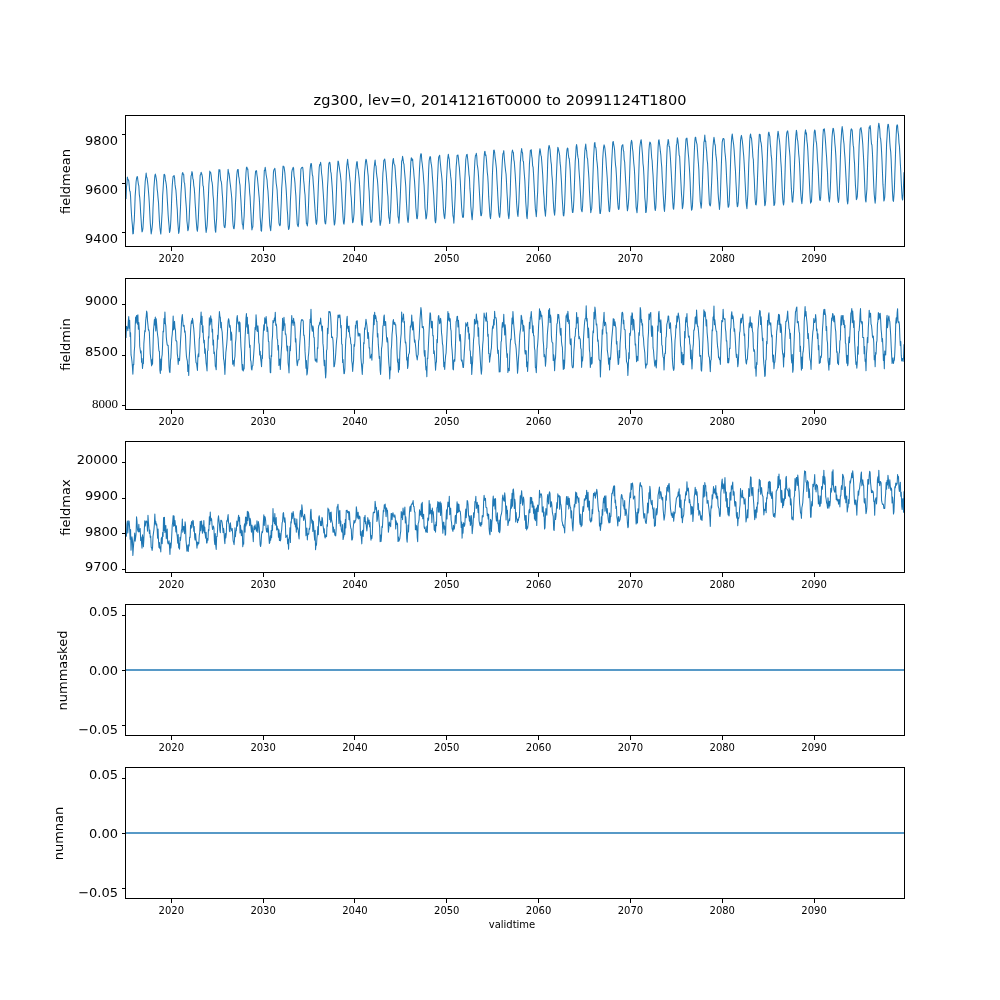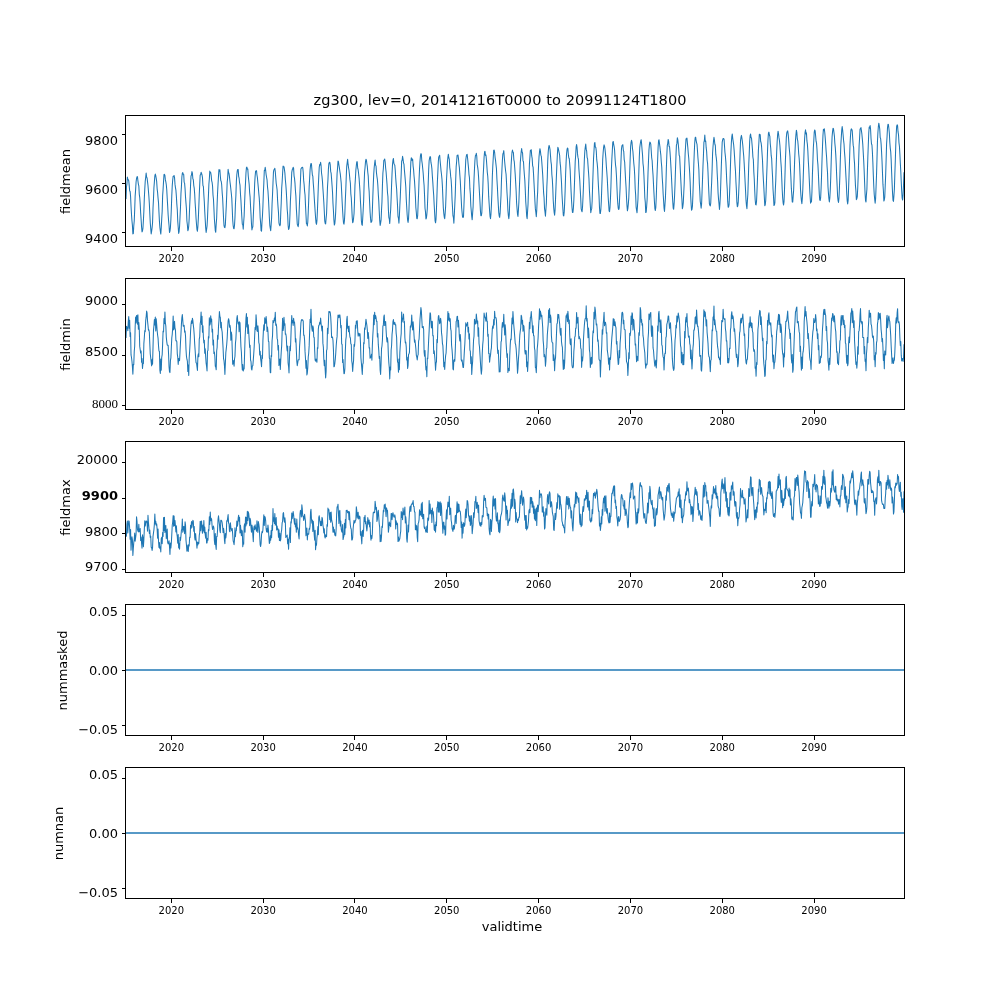--- a/index.html
+++ b/index.html
@@ -60,21 +60,21 @@
   }
   .xtick {
     position: absolute;
     font-size: 10px;
     color: #000000;
     text-align: center;
     white-space: nowrap;
   }
   .xlabel {
     position: absolute;
-    font-size: 13px;
+    font-size: 10px;
     color: #000000;
     text-align: center;
     width: 200px;
     white-space: nowrap;
   }
   .tickmark {
     position: absolute;
     background: #000000;
   }
 </style>
@@ -106,21 +106,21 @@
   <div class="ytick" style="left:76px; top:293px; width:42px;">9000</div>
 
   <div class="panel" id="p2" style="left:125px; top:441px; width:780px; height:132px;">
     <svg id="svg2" viewBox="0 0 780 132" preserveAspectRatio="none">
         <polyline points="0.00,96.29 0.46,94.91 0.92,83.62 1.38,80.13 1.84,92.42 2.30,84.75 2.75,80.02 3.21,80.81 3.67,87.90 4.13,98.83 4.59,88.94 5.05,109.90 5.51,100.61 5.97,96.29 6.43,99.26 6.89,115.19 7.35,107.89 7.80,102.02 8.26,98.84 8.72,92.40 9.18,100.76 9.64,97.06 10.10,93.23 10.56,76.01 11.02,80.25 11.48,88.53 11.94,90.38 12.40,91.25 12.85,83.44 13.31,91.09 13.77,90.33 14.23,87.96 14.69,100.01 15.15,96.42 15.61,102.74 16.07,107.79 16.53,94.16 16.99,97.40 17.45,106.38 17.90,99.30 18.36,88.77 18.82,80.03 19.28,85.35 19.74,82.28 20.20,80.16 20.66,80.37 21.12,82.14 21.58,90.59 22.04,74.36 22.50,81.74 22.95,86.26 23.41,92.87 23.87,89.43 24.33,96.88 24.79,95.59 25.25,106.93 25.71,107.18 26.17,110.15 26.63,107.24 27.09,95.86 27.55,92.27 28.00,89.06 28.46,83.23 28.92,73.04 29.38,83.34 29.84,80.57 30.30,84.60 30.76,83.18 31.22,88.58 31.68,97.64 32.14,88.39 32.60,100.46 33.05,107.11 33.51,102.17 33.97,108.32 34.43,106.66 34.89,111.77 35.35,98.07 35.81,96.79 36.27,103.27 36.73,91.94 37.19,95.83 37.65,76.64 38.10,89.92 38.56,76.48 39.02,91.90 39.48,85.94 39.94,84.78 40.40,98.14 40.86,94.27 41.32,88.32 41.78,101.94 42.24,103.50 42.70,102.03 43.15,100.32 43.61,106.43 44.07,114.32 44.53,102.63 44.99,107.73 45.45,102.61 45.91,94.02 46.37,84.56 46.83,81.20 47.29,74.60 47.75,85.46 48.20,75.28 48.66,85.08 49.12,79.77 49.58,85.39 50.04,91.25 50.50,85.10 50.96,92.74 51.42,96.17 51.88,102.68 52.34,94.04 52.80,107.48 53.25,103.34 53.71,108.78 54.17,96.77 54.63,100.02 55.09,95.38 55.55,89.79 56.01,88.28 56.47,78.16 56.93,91.54 57.39,89.39 57.85,85.70 58.30,86.31 58.76,93.10 59.22,81.00 59.68,84.39 60.14,99.62 60.60,104.51 61.06,110.94 61.52,109.04 61.98,104.58 62.44,111.15 62.90,104.17 63.35,105.49 63.81,96.58 64.27,96.91 64.73,84.53 65.19,87.87 65.65,80.77 66.11,86.66 66.57,82.37 67.03,79.44 67.49,80.41 67.95,90.56 68.40,85.86 68.86,96.79 69.32,99.60 69.78,92.86 70.24,98.80 70.70,102.22 71.16,107.94 71.62,101.54 72.08,104.49 72.54,101.97 73.00,102.99 73.45,94.86 73.91,91.85 74.37,80.49 74.83,90.04 75.29,80.96 75.75,80.19 76.21,88.93 76.67,92.72 77.13,84.18 77.59,90.23 78.05,79.77 78.51,92.16 78.96,86.26 79.42,94.02 79.88,97.68 80.34,91.57 80.80,102.63 81.26,102.61 81.72,97.66 82.18,99.85 82.64,88.88 83.10,90.07 83.56,76.01 84.01,83.69 84.47,71.22 84.93,79.96 85.39,77.56 85.85,78.37 86.31,85.15 86.77,88.90 87.23,86.87 87.69,85.32 88.15,87.38 88.61,100.13 89.06,104.02 89.52,92.81 89.98,105.12 90.44,109.16 90.90,95.73 91.36,95.92 91.82,89.00 92.28,78.51 92.74,74.89 93.20,79.42 93.66,83.34 94.11,89.71 94.57,92.04 95.03,79.47 95.49,79.54 95.95,80.10 96.41,82.16 96.87,86.05 97.33,92.18 97.79,87.52 98.25,90.94 98.71,99.86 99.16,103.18 99.62,92.82 100.08,97.47 100.54,93.29 101.00,80.04 101.46,80.54 101.92,77.12 102.38,73.57 102.84,82.25 103.30,83.24 103.76,90.51 104.21,91.18 104.67,82.13 105.13,86.85 105.59,88.57 106.05,90.14 106.51,87.94 106.97,93.71 107.43,100.35 107.89,101.78 108.35,104.35 108.81,98.41 109.26,86.99 109.72,96.16 110.18,90.10 110.64,90.06 111.10,80.18 111.56,85.63 112.02,83.91 112.48,77.28 112.94,74.33 113.40,80.49 113.86,76.43 114.31,92.30 114.77,84.68 115.23,89.96 115.69,95.21 116.15,89.48 116.61,90.90 117.07,106.24 117.53,102.54 117.99,103.70 118.45,85.54 118.91,83.06 119.36,91.50 119.82,76.30 120.28,85.20 120.74,76.56 121.20,83.26 121.66,70.32 122.12,79.65 122.58,70.85 123.04,72.65 123.50,77.26 123.96,85.07 124.41,77.47 124.87,79.61 125.33,86.90 125.79,91.67 126.25,84.29 126.71,86.85 127.17,94.73 127.63,101.26 128.09,87.87 128.55,85.44 129.01,89.09 129.46,84.10 129.92,88.09 130.38,87.46 130.84,90.68 131.30,79.90 131.76,88.60 132.22,91.93 132.68,80.72 133.14,83.44 133.60,86.96 134.06,95.94 134.51,104.36 134.97,106.10 135.43,102.93 135.89,94.17 136.35,90.87 136.81,92.02 137.27,89.17 137.73,80.79 138.19,73.81 138.65,84.66 139.11,75.66 139.56,76.61 140.02,79.87 140.48,87.89 140.94,91.27 141.40,87.90 141.86,91.60 142.32,84.26 142.78,88.94 143.24,96.39 143.70,103.01 144.16,102.14 144.61,95.19 145.07,99.63 145.53,90.00 145.99,97.20 146.45,84.52 146.91,89.72 147.37,67.67 147.83,80.42 148.29,77.08 148.75,82.69 149.21,72.61 149.66,84.39 150.12,82.90 150.58,76.74 151.04,89.32 151.50,85.25 151.96,89.14 152.42,88.08 152.88,96.67 153.34,89.02 153.80,99.93 154.26,92.76 154.71,100.45 155.17,99.08 155.63,91.78 156.09,89.17 156.55,82.15 157.01,80.58 157.47,72.58 157.93,71.70 158.39,78.16 158.85,81.50 159.31,77.02 159.76,81.73 160.22,96.99 160.68,95.42 161.14,96.02 161.60,94.51 162.06,103.29 162.52,98.98 162.98,108.76 163.44,97.31 163.90,97.61 164.36,87.15 164.81,102.07 165.27,80.90 165.73,82.25 166.19,72.22 166.65,77.80 167.11,74.40 167.57,70.69 168.03,73.95 168.49,79.56 168.95,83.54 169.41,77.78 169.86,86.20 170.32,83.10 170.78,91.72 171.24,78.26 171.70,88.19 172.16,86.94 172.62,89.21 173.08,94.90 173.54,98.39 174.00,87.10 174.46,73.26 174.91,69.36 175.37,70.68 175.83,76.23 176.29,63.74 176.75,67.94 177.21,75.42 177.67,75.17 178.13,79.71 178.59,76.99 179.05,73.46 179.51,77.33 179.96,80.64 180.42,95.21 180.88,89.61 181.34,87.28 181.80,99.36 182.26,93.08 182.72,93.77 183.18,93.67 183.64,87.84 184.10,88.66 184.56,84.99 185.01,71.06 185.47,68.20 185.93,78.21 186.39,82.42 186.85,79.27 187.31,90.78 187.77,80.53 188.23,86.64 188.69,94.03 189.15,99.78 189.61,89.53 190.06,109.47 190.52,103.08 190.98,104.79 191.44,97.05 191.90,93.57 192.36,85.72 192.82,94.14 193.28,76.53 193.74,74.86 194.20,78.94 194.66,81.75 195.11,85.00 195.57,80.46 196.03,84.97 196.49,76.54 196.95,77.79 197.41,84.38 197.87,86.92 198.33,92.39 198.79,88.23 199.25,96.15 199.71,97.45 200.16,94.30 200.62,95.40 201.08,96.08 201.54,83.78 202.00,85.45 202.46,67.03 202.92,69.11 203.38,68.62 203.84,74.09 204.30,78.97 204.76,71.58 205.21,81.34 205.67,71.02 206.13,78.73 206.59,80.96 207.05,83.01 207.51,91.65 207.97,86.33 208.43,91.58 208.89,88.96 209.35,94.63 209.81,92.64 210.26,95.39 210.72,87.84 211.18,73.49 211.64,65.68 212.10,65.99 212.56,63.12 213.02,73.20 213.48,82.84 213.94,70.74 214.40,69.43 214.86,85.32 215.31,80.32 215.77,88.41 216.23,90.88 216.69,91.53 217.15,83.80 217.61,99.07 218.07,96.96 218.53,95.08 218.99,82.40 219.45,93.98 219.91,78.74 220.36,87.19 220.82,69.40 221.28,70.05 221.74,69.31 222.20,71.91 222.66,71.90 223.12,70.53 223.58,78.99 224.04,70.73 224.50,79.69 224.96,84.82 225.41,87.57 225.87,88.72 226.33,99.48 226.79,99.47 227.25,97.24 227.71,88.03 228.17,83.27 228.63,79.48 229.09,82.19 229.55,81.56 230.01,79.56 230.46,79.03 230.92,65.79 231.38,69.72 231.84,77.43 232.30,72.68 232.76,71.29 233.22,78.25 233.68,77.38 234.14,75.12 234.60,76.34 235.06,94.58 235.52,90.94 235.97,97.75 236.43,103.42 236.89,90.75 237.35,89.55 237.81,95.85 238.27,88.58 238.73,76.55 239.19,80.58 239.65,74.35 240.11,83.05 240.57,80.76 241.02,86.24 241.48,90.23 241.94,85.38 242.40,76.65 242.86,79.82 243.32,83.55 243.78,79.14 244.24,86.38 244.70,81.56 245.16,95.42 245.62,99.74 246.07,94.99 246.53,97.95 246.99,92.57 247.45,78.14 247.91,71.59 248.37,71.10 248.83,71.80 249.29,71.56 249.75,60.11 250.21,64.57 250.67,68.82 251.12,66.49 251.58,80.68 252.04,78.61 252.50,70.99 252.96,69.40 253.42,76.30 253.88,82.98 254.34,86.81 254.80,101.21 255.26,94.56 255.72,101.11 256.17,95.79 256.63,85.45 257.09,86.71 257.55,77.16 258.01,69.35 258.47,70.84 258.93,63.67 259.39,67.22 259.85,63.07 260.31,70.03 260.77,75.77 261.22,66.80 261.68,70.04 262.14,69.43 262.60,79.12 263.06,91.69 263.52,87.43 263.98,81.31 264.44,84.70 264.90,82.55 265.36,86.08 265.82,72.70 266.27,72.67 266.73,78.97 267.19,74.05 267.65,71.78 268.11,74.54 268.57,76.09 269.03,76.27 269.49,73.93 269.95,76.50 270.41,88.24 270.87,80.06 271.32,83.84 271.78,82.16 272.24,83.29 272.70,100.99 273.16,96.46 273.62,100.67 274.08,99.25 274.54,97.97 275.00,93.68 275.46,90.52 275.92,70.52 276.37,76.72 276.83,71.75 277.29,78.91 277.75,67.02 278.21,71.51 278.67,74.03 279.13,71.31 279.59,66.07 280.05,82.32 280.51,75.98 280.97,81.79 281.42,98.10 281.88,101.82 282.34,93.62 282.80,84.24 283.26,91.39 283.72,80.61 284.18,72.00 284.64,65.93 285.10,65.13 285.56,70.60 286.02,63.70 286.47,63.57 286.93,62.01 287.39,62.88 287.85,59.48 288.31,65.53 288.77,65.42 289.23,71.01 289.69,71.04 290.15,89.11 290.61,84.30 291.07,89.34 291.52,85.14 291.98,96.95 292.44,101.27 292.90,82.88 293.36,81.86 293.82,78.88 294.28,68.82 294.74,74.27 295.20,70.49 295.66,74.09 296.12,62.63 296.57,75.70 297.03,61.32 297.49,78.00 297.95,77.16 298.41,73.50 298.87,86.25 299.33,87.87 299.79,86.26 300.25,89.63 300.71,91.61 301.17,90.44 301.62,85.41 302.08,91.89 302.54,77.10 303.00,79.87 303.46,78.40 303.92,59.45 304.38,73.01 304.84,63.04 305.30,70.88 305.76,73.06 306.22,69.28 306.67,81.71 307.13,66.95 307.59,72.81 308.05,70.76 308.51,77.77 308.97,88.88 309.43,89.97 309.89,84.15 310.35,91.52 310.81,81.25 311.27,84.90 311.72,67.00 312.18,65.62 312.64,60.35 313.10,71.00 313.56,61.41 314.02,71.31 314.48,62.45 314.94,60.73 315.40,74.66 315.86,61.92 316.32,65.40 316.77,77.49 317.23,82.96 317.69,92.71 318.15,82.07 318.61,81.38 319.07,88.62 319.53,85.23 319.99,94.70 320.45,93.69 320.91,76.95 321.37,68.70 321.82,78.20 322.28,67.66 322.74,61.06 323.20,65.34 323.66,65.79 324.12,55.02 324.58,73.88 325.04,70.06 325.50,67.05 325.96,79.23 326.42,82.13 326.87,87.83 327.33,89.24 327.79,90.72 328.25,84.55 328.71,88.67 329.17,88.04 329.63,84.08 330.09,74.96 330.55,74.47 331.01,82.72 331.47,69.82 331.92,60.71 332.38,71.91 332.84,62.76 333.30,70.99 333.76,63.28 334.22,70.27 334.68,69.84 335.14,70.70 335.60,75.46 336.06,86.78 336.52,81.18 336.97,97.61 337.43,83.57 337.89,92.65 338.35,82.08 338.81,82.94 339.27,85.63 339.73,83.66 340.19,73.77 340.65,67.99 341.11,76.95 341.57,69.96 342.02,59.43 342.48,60.03 342.94,63.53 343.40,74.60 343.86,75.88 344.32,80.47 344.78,74.82 345.24,84.69 345.70,83.31 346.16,74.55 346.62,79.21 347.07,93.01 347.53,88.18 347.99,83.66 348.45,71.77 348.91,76.83 349.37,71.30 349.83,60.37 350.29,61.10 350.75,55.18 351.21,67.41 351.67,65.84 352.12,61.27 352.58,66.17 353.04,71.86 353.50,64.02 353.96,79.95 354.42,82.48 354.88,84.74 355.34,81.91 355.80,85.62 356.26,81.55 356.72,83.64 357.17,74.76 357.63,76.04 358.09,75.94 358.55,60.56 359.01,54.20 359.47,58.76 359.93,59.35 360.39,57.18 360.85,66.26 361.31,66.63 361.77,66.68 362.22,74.96 362.68,72.75 363.14,78.28 363.60,73.48 364.06,88.25 364.52,92.97 364.98,94.28 365.44,78.56 365.90,79.86 366.36,90.88 366.82,81.23 367.27,77.83 367.73,59.98 368.19,54.86 368.65,65.08 369.11,58.02 369.57,57.82 370.03,68.11 370.49,57.52 370.95,75.82 371.41,80.31 371.87,79.63 372.32,71.82 372.78,82.49 373.24,83.58 373.70,91.17 374.16,79.28 374.62,92.18 375.08,89.05 375.54,76.30 376.00,74.14 376.46,72.81 376.92,69.58 377.37,57.20 377.83,53.82 378.29,57.34 378.75,59.45 379.21,60.19 379.67,51.53 380.13,55.93 380.59,65.80 381.05,79.16 381.51,64.92 381.97,72.38 382.42,69.40 382.88,84.86 383.34,82.16 383.80,80.52 384.26,78.03 384.72,79.66 385.18,71.39 385.64,65.96 386.10,58.16 386.56,67.20 387.02,52.19 387.47,65.10 387.93,48.63 388.39,47.80 388.85,52.83 389.31,67.59 389.77,58.12 390.23,61.95 390.69,81.23 391.15,71.58 391.61,77.89 392.07,78.01 392.53,81.95 392.98,78.80 393.44,79.58 393.90,76.27 394.36,76.40 394.82,64.85 395.28,54.50 395.74,62.43 396.20,54.51 396.66,49.42 397.12,56.06 397.58,64.23 398.03,59.82 398.49,55.86 398.95,58.69 399.41,73.10 399.87,79.34 400.33,74.57 400.79,87.72 401.25,74.65 401.71,89.32 402.17,86.25 402.63,87.62 403.08,84.06 403.54,79.74 404.00,69.88 404.46,68.38 404.92,71.90 405.38,56.21 405.84,62.60 406.30,56.45 406.76,56.58 407.22,66.19 407.68,60.54 408.13,62.86 408.59,72.27 409.05,64.93 409.51,78.05 409.97,68.40 410.43,80.03 410.89,73.64 411.35,67.14 411.81,84.75 412.27,66.82 412.73,64.06 413.18,70.86 413.64,64.58 414.10,63.52 414.56,48.99 415.02,56.63 415.48,52.89 415.94,52.90 416.40,52.68 416.86,55.61 417.32,71.18 417.78,67.91 418.23,65.73 418.69,75.46 419.15,71.10 419.61,88.37 420.07,87.18 420.53,75.07 420.99,67.55 421.45,70.82 421.91,74.31 422.37,57.98 422.83,53.25 423.28,60.00 423.74,62.87 424.20,52.31 424.66,50.59 425.12,52.43 425.58,65.90 426.04,64.99 426.50,60.58 426.96,63.96 427.42,70.86 427.88,73.50 428.33,75.49 428.79,88.77 429.25,89.77 429.71,79.88 430.17,72.33 430.63,78.79 431.09,75.34 431.55,67.28 432.01,61.51 432.47,67.32 432.93,52.52 433.38,55.46 433.84,55.37 434.30,54.35 434.76,68.33 435.22,55.37 435.68,62.71 436.14,64.12 436.60,68.96 437.06,80.16 437.52,81.79 437.98,84.97 438.43,84.25 438.89,87.03 439.35,86.88 439.81,92.38 440.27,80.23 440.73,75.60 441.19,62.35 441.65,55.26 442.11,62.96 442.57,63.66 443.03,55.30 443.48,57.85 443.94,67.88 444.40,57.15 444.86,63.84 445.32,65.73 445.78,66.77 446.24,77.09 446.70,69.82 447.16,78.35 447.62,86.59 448.08,90.34 448.53,80.81 448.99,69.49 449.45,63.42 449.91,66.09 450.37,59.43 450.83,50.70 451.29,62.45 451.75,51.44 452.21,56.53 452.67,55.38 453.13,58.42 453.58,61.27 454.04,56.55 454.50,71.06 454.96,81.72 455.42,84.01 455.88,73.26 456.34,86.06 456.80,83.73 457.26,84.55 457.72,70.80 458.18,65.47 458.63,70.44 459.09,66.56 459.55,57.65 460.01,59.29 460.47,58.62 460.93,54.25 461.39,57.57 461.85,48.97 462.31,55.84 462.77,66.09 463.23,51.03 463.68,63.71 464.14,69.23 464.60,59.88 465.06,79.28 465.52,80.27 465.98,81.37 466.44,77.15 466.90,80.12 467.36,68.50 467.82,72.94 468.28,60.74 468.73,52.18 469.19,54.46 469.65,53.90 470.11,50.84 470.57,57.07 471.03,53.87 471.49,52.03 471.95,48.07 472.41,50.84 472.87,58.82 473.33,65.62 473.78,70.41 474.24,70.13 474.70,85.28 475.16,82.54 475.62,89.77 476.08,85.27 476.54,75.87 477.00,83.23 477.46,68.54 477.92,74.42 478.38,62.02 478.83,57.01 479.29,61.56 479.75,54.85 480.21,70.26 480.67,57.27 481.13,54.49 481.59,69.79 482.05,72.37 482.51,67.45 482.97,73.44 483.43,78.32 483.88,81.08 484.34,82.31 484.80,72.00 485.26,81.75 485.72,75.05 486.18,75.47 486.64,60.62 487.10,52.15 487.56,52.46 488.02,49.49 488.48,47.07 488.93,44.69 489.39,54.63 489.85,44.57 490.31,61.66 490.77,58.82 491.23,67.39 491.69,65.42 492.15,76.44 492.61,79.04 493.07,85.20 493.53,76.19 493.98,75.67 494.44,80.78 494.90,79.71 495.36,78.63 495.82,74.52 496.28,57.29 496.74,53.26 497.20,53.91 497.66,57.76 498.12,57.59 498.58,64.96 499.03,64.49 499.49,68.17 499.95,59.53 500.41,74.70 500.87,72.30 501.33,68.12 501.79,72.11 502.25,74.67 502.71,82.15 503.17,87.13 503.63,85.83 504.08,70.62 504.54,63.55 505.00,56.59 505.46,51.44 505.92,56.58 506.38,42.13 506.84,48.24 507.30,42.71 507.76,41.56 508.22,45.03 508.68,57.86 509.13,56.40 509.59,55.95 510.05,54.84 510.51,66.79 510.97,72.76 511.43,83.27 511.89,81.48 512.35,71.27 512.81,82.31 513.27,67.77 513.73,72.15 514.18,69.58 514.64,51.56 515.10,44.06 515.56,41.24 516.02,43.92 516.48,45.13 516.94,44.58 517.40,47.88 517.86,57.87 518.32,65.37 518.78,72.38 519.23,77.37 519.69,73.32 520.15,72.75 520.61,80.02 521.07,82.11 521.53,82.78 521.99,78.19 522.45,72.12 522.91,61.91 523.37,72.16 523.83,65.54 524.28,51.50 524.74,57.51 525.20,45.04 525.66,49.03 526.12,59.84 526.58,62.57 527.04,63.68 527.50,59.19 527.96,68.12 528.42,68.22 528.88,77.52 529.33,66.84 529.79,85.62 530.25,83.25 530.71,84.95 531.17,72.23 531.63,67.65 532.09,74.10 532.55,71.76 533.01,63.86 533.47,53.85 533.93,51.60 534.38,48.64 534.84,45.60 535.30,57.44 535.76,50.76 536.22,50.48 536.68,53.36 537.14,57.96 537.60,58.86 538.06,56.22 538.52,68.82 538.98,73.63 539.43,79.39 539.89,76.74 540.35,72.49 540.81,65.93 541.27,54.65 541.73,59.11 542.19,46.15 542.65,49.27 543.11,44.24 543.57,50.71 544.03,43.62 544.48,42.02 544.94,46.91 545.40,59.20 545.86,67.33 546.32,70.77 546.78,74.47 547.24,72.47 547.70,76.59 548.16,76.31 548.62,70.86 549.08,80.40 549.54,75.59 549.99,71.45 550.45,72.21 550.91,64.98 551.37,61.58 551.83,56.93 552.29,56.45 552.75,55.38 553.21,55.06 553.67,50.68 554.13,54.58 554.59,47.47 555.04,65.89 555.50,53.56 555.96,66.71 556.42,58.88 556.88,77.00 557.34,67.45 557.80,81.99 558.26,76.75 558.72,75.65 559.18,73.94 559.64,65.46 560.09,58.51 560.55,59.48 561.01,52.67 561.47,50.33 561.93,53.79 562.39,40.38 562.85,49.03 563.31,49.58 563.77,46.82 564.23,51.76 564.69,61.35 565.14,58.44 565.60,62.83 566.06,63.87 566.52,73.88 566.98,65.53 567.44,72.52 567.90,65.68 568.36,80.62 568.82,73.36 569.28,65.07 569.74,55.22 570.19,52.63 570.65,45.94 571.11,52.94 571.57,48.14 572.03,54.14 572.49,50.58 572.95,56.98 573.41,68.64 573.87,62.47 574.33,74.32 574.79,69.71 575.24,70.11 575.70,73.18 576.16,78.17 576.62,78.95 577.08,74.81 577.54,79.59 578.00,70.06 578.46,55.80 578.92,43.92 579.38,55.88 579.84,54.82 580.29,41.18 580.75,45.12 581.21,44.10 581.67,54.68 582.13,50.80 582.59,62.21 583.05,60.81 583.51,59.36 583.97,64.49 584.43,67.94 584.89,72.68 585.34,76.51 585.80,85.68 586.26,70.32 586.72,64.65 587.18,66.92 587.64,53.54 588.10,57.80 588.56,52.24 589.02,45.19 589.48,51.98 589.94,50.40 590.39,47.46 590.85,53.03 591.31,44.24 591.77,56.71 592.23,51.91 592.69,57.79 593.15,55.23 593.61,64.96 594.07,66.63 594.53,67.56 594.99,74.14 595.44,75.68 595.90,73.06 596.36,51.50 596.82,47.88 597.28,40.90 597.74,37.53 598.20,47.34 598.66,42.42 599.12,44.13 599.58,51.96 600.04,44.56 600.49,36.09 600.95,47.79 601.41,59.79 601.87,50.82 602.33,66.10 602.79,57.40 603.25,70.50 603.71,74.14 604.17,66.30 604.63,75.18 605.09,69.68 605.54,52.05 606.00,50.98 606.46,59.06 606.92,44.45 607.38,47.83 607.84,44.29 608.30,40.58 608.76,53.95 609.22,50.06 609.68,51.12 610.14,61.98 610.59,65.12 611.05,60.34 611.51,61.42 611.97,74.78 612.43,77.44 612.89,71.66 613.35,84.97 613.81,77.06 614.27,77.69 614.73,75.45 615.19,67.44 615.64,63.98 616.10,47.17 616.56,54.79 617.02,54.96 617.48,56.84 617.94,48.95 618.40,55.54 618.86,56.72 619.32,56.29 619.78,63.05 620.24,61.43 620.69,57.64 621.15,69.46 621.61,81.11 622.07,77.99 622.53,75.75 622.99,68.77 623.45,77.12 623.91,65.94 624.37,47.34 624.83,48.57 625.29,55.38 625.74,43.48 626.20,35.34 626.66,36.13 627.12,51.31 627.58,54.51 628.04,46.58 628.50,46.15 628.96,57.44 629.42,63.14 629.88,71.21 630.34,79.00 630.79,69.41 631.25,68.95 631.71,77.25 632.17,66.12 632.63,71.41 633.09,61.49 633.55,63.01 634.01,48.00 634.47,50.42 634.93,37.91 635.39,43.55 635.84,39.12 636.30,52.91 636.76,49.01 637.22,46.19 637.68,52.33 638.14,54.60 638.60,55.02 639.06,65.99 639.52,74.01 639.98,68.37 640.44,69.66 640.89,69.40 641.35,61.78 641.81,71.79 642.27,56.72 642.73,57.58 643.19,50.72 643.65,52.41 644.11,40.74 644.57,46.38 645.03,39.92 645.49,52.85 645.94,40.74 646.40,54.44 646.86,52.21 647.32,57.30 647.78,50.42 648.24,55.92 648.70,71.54 649.16,75.71 649.62,74.97 650.08,72.72 650.54,76.51 650.99,71.43 651.45,63.35 651.91,49.94 652.37,49.43 652.83,48.29 653.29,46.81 653.75,35.14 654.21,46.34 654.67,32.63 655.13,40.81 655.59,43.82 656.04,38.48 656.50,56.47 656.96,61.45 657.42,49.01 657.88,56.80 658.34,66.71 658.80,57.52 659.26,64.46 659.72,58.53 660.18,58.95 660.64,47.62 661.09,57.43 661.55,36.72 662.01,34.92 662.47,47.52 662.93,48.00 663.39,49.14 663.85,50.00 664.31,54.75 664.77,46.62 665.23,55.79 665.69,48.39 666.14,63.99 666.60,57.74 667.06,63.08 667.52,78.27 667.98,78.48 668.44,76.21 668.90,79.30 669.36,67.29 669.82,56.17 670.28,54.77 670.74,36.99 671.19,49.29 671.65,41.05 672.11,36.09 672.57,35.99 673.03,44.17 673.49,33.58 673.95,37.86 674.41,46.50 674.87,51.21 675.33,62.03 675.79,66.44 676.24,72.08 676.70,72.39 677.16,77.56 677.62,66.60 678.08,64.48 678.54,61.44 679.00,52.83 679.46,46.66 679.92,35.66 680.38,29.31 680.84,30.89 681.29,29.92 681.75,40.46 682.21,41.28 682.67,50.22 683.13,39.15 683.59,40.44 684.05,40.69 684.51,56.68 684.97,47.46 685.43,52.66 685.89,61.58 686.34,76.33 686.80,76.27 687.26,63.97 687.72,60.24 688.18,64.86 688.64,42.84 689.10,45.52 689.56,43.66 690.02,40.39 690.48,33.11 690.94,47.96 691.39,43.91 691.85,50.86 692.31,42.95 692.77,44.45 693.23,44.35 693.69,50.55 694.15,62.92 694.61,54.56 695.07,60.82 695.53,65.48 695.99,64.89 696.44,54.83 696.90,62.35 697.36,45.13 697.82,48.30 698.28,46.80 698.74,34.80 699.20,41.69 699.66,28.77 700.12,43.00 700.58,35.34 701.04,39.99 701.49,55.56 701.95,58.11 702.41,61.76 702.87,62.95 703.33,67.23 703.79,56.67 704.25,61.90 704.71,67.27 705.17,60.07 705.63,64.90 706.09,60.47 706.55,47.04 707.00,51.03 707.46,49.08 707.92,30.27 708.38,43.27 708.84,28.23 709.30,44.65 709.76,48.66 710.22,49.98 710.68,50.95 711.14,44.99 711.60,45.23 712.05,58.28 712.51,53.91 712.97,59.93 713.43,59.40 713.89,58.04 714.35,63.09 714.81,58.76 715.27,58.53 715.73,66.06 716.19,54.57 716.65,54.72 717.10,46.16 717.56,44.12 718.02,48.23 718.48,32.81 718.94,33.96 719.40,35.41 719.86,39.04 720.32,54.86 720.78,57.82 721.24,45.54 721.70,61.64 722.15,57.18 722.61,54.75 723.07,71.10 723.53,67.15 723.99,65.76 724.45,58.36 724.91,62.32 725.37,50.95 725.83,39.50 726.29,41.69 726.75,38.18 727.20,36.15 727.66,31.50 728.12,36.21 728.58,29.28 729.04,33.82 729.50,41.48 729.96,53.80 730.42,61.51 730.88,63.59 731.34,58.85 731.80,58.97 732.25,65.73 732.71,74.23 733.17,62.21 733.63,58.00 734.09,49.89 734.55,54.05 735.01,48.47 735.47,47.31 735.93,42.50 736.39,40.05 736.85,33.07 737.30,30.40 737.76,44.30 738.22,40.57 738.68,38.46 739.14,43.17 739.60,44.40 740.06,60.93 740.52,62.06 740.98,57.32 741.44,64.39 741.90,72.87 742.35,70.72 742.81,65.99 743.27,52.29 743.73,37.98 744.19,38.06 744.65,42.91 745.11,34.20 745.57,29.63 746.03,31.13 746.49,41.69 746.95,45.90 747.40,51.51 747.86,48.96 748.32,51.27 748.78,49.95 749.24,51.68 749.70,60.38 750.16,60.53 750.62,74.41 751.08,58.99 751.54,57.77 752.00,56.54 752.45,62.91 752.91,55.99 753.37,38.33 753.83,35.34 754.29,41.36 754.75,28.78 755.21,40.19 755.67,44.43 756.13,40.04 756.59,40.49 757.05,41.66 757.50,59.25 757.96,61.63 758.42,63.40 758.88,62.90 759.34,63.52 759.80,67.47 760.26,67.35 760.72,67.49 761.18,57.31 761.64,52.34 762.10,41.27 762.55,48.05 763.01,39.24 763.47,43.55 763.93,33.72 764.39,38.44 764.85,47.30 765.31,43.24 765.77,38.40 766.23,44.63 766.69,49.06 767.15,46.64 767.60,47.90 768.06,61.88 768.52,55.96 768.98,60.09 769.44,73.14 769.90,70.91 770.36,59.82 770.82,45.49 771.28,46.56 771.74,41.77 772.20,44.01 772.65,41.81 773.11,42.63 773.57,33.05 774.03,37.41 774.49,35.15 774.95,46.94 775.41,50.33 775.87,45.08 776.33,40.78 776.79,54.95 777.25,51.10 777.70,65.14 778.16,68.60 778.62,57.59 779.08,57.69 779.54,71.26 780.00,50.01" fill="none" stroke="#1f77b4" stroke-width="1.05" stroke-linejoin="round" vector-effect="non-scaling-stroke"></polyline>
       </svg>
   </div>
   <div class="ylabel" style="left:-5px; top:500px; width:140px;">fieldmax</div>
   <div class="ytick" style="left:68px; top:559px; width:50px;">9700</div>
   <div class="ytick" style="left:68px; top:524px; width:50px;">9800</div>
-  <div class="ytick" style="left:68px; top:488px; width:50px;font-weight:bold;">9900</div>
+  <div class="ytick" style="left:68px; top:488px; width:50px;">9900</div>
   <div class="ytick" style="left:68px; top:452px; width:50px;">20000</div>
 
   <div class="panel" id="p3" style="left:125px; top:604px; width:780px; height:132px;">
     <svg id="svg3" viewBox="0 0 780 132" preserveAspectRatio="none">
         <polyline points="0.00,66.00 0.46,66.00 0.92,66.00 1.38,66.00 1.84,66.00 2.30,66.00 2.75,66.00 3.21,66.00 3.67,66.00 4.13,66.00 4.59,66.00 5.05,66.00 5.51,66.00 5.97,66.00 6.43,66.00 6.89,66.00 7.35,66.00 7.80,66.00 8.26,66.00 8.72,66.00 9.18,66.00 9.64,66.00 10.10,66.00 10.56,66.00 11.02,66.00 11.48,66.00 11.94,66.00 12.40,66.00 12.85,66.00 13.31,66.00 13.77,66.00 14.23,66.00 14.69,66.00 15.15,66.00 15.61,66.00 16.07,66.00 16.53,66.00 16.99,66.00 17.45,66.00 17.90,66.00 18.36,66.00 18.82,66.00 19.28,66.00 19.74,66.00 20.20,66.00 20.66,66.00 21.12,66.00 21.58,66.00 22.04,66.00 22.50,66.00 22.95,66.00 23.41,66.00 23.87,66.00 24.33,66.00 24.79,66.00 25.25,66.00 25.71,66.00 26.17,66.00 26.63,66.00 27.09,66.00 27.55,66.00 28.00,66.00 28.46,66.00 28.92,66.00 29.38,66.00 29.84,66.00 30.30,66.00 30.76,66.00 31.22,66.00 31.68,66.00 32.14,66.00 32.60,66.00 33.05,66.00 33.51,66.00 33.97,66.00 34.43,66.00 34.89,66.00 35.35,66.00 35.81,66.00 36.27,66.00 36.73,66.00 37.19,66.00 37.65,66.00 38.10,66.00 38.56,66.00 39.02,66.00 39.48,66.00 39.94,66.00 40.40,66.00 40.86,66.00 41.32,66.00 41.78,66.00 42.24,66.00 42.70,66.00 43.15,66.00 43.61,66.00 44.07,66.00 44.53,66.00 44.99,66.00 45.45,66.00 45.91,66.00 46.37,66.00 46.83,66.00 47.29,66.00 47.75,66.00 48.20,66.00 48.66,66.00 49.12,66.00 49.58,66.00 50.04,66.00 50.50,66.00 50.96,66.00 51.42,66.00 51.88,66.00 52.34,66.00 52.80,66.00 53.25,66.00 53.71,66.00 54.17,66.00 54.63,66.00 55.09,66.00 55.55,66.00 56.01,66.00 56.47,66.00 56.93,66.00 57.39,66.00 57.85,66.00 58.30,66.00 58.76,66.00 59.22,66.00 59.68,66.00 60.14,66.00 60.60,66.00 61.06,66.00 61.52,66.00 61.98,66.00 62.44,66.00 62.90,66.00 63.35,66.00 63.81,66.00 64.27,66.00 64.73,66.00 65.19,66.00 65.65,66.00 66.11,66.00 66.57,66.00 67.03,66.00 67.49,66.00 67.95,66.00 68.40,66.00 68.86,66.00 69.32,66.00 69.78,66.00 70.24,66.00 70.70,66.00 71.16,66.00 71.62,66.00 72.08,66.00 72.54,66.00 73.00,66.00 73.45,66.00 73.91,66.00 74.37,66.00 74.83,66.00 75.29,66.00 75.75,66.00 76.21,66.00 76.67,66.00 77.13,66.00 77.59,66.00 78.05,66.00 78.51,66.00 78.96,66.00 79.42,66.00 79.88,66.00 80.34,66.00 80.80,66.00 81.26,66.00 81.72,66.00 82.18,66.00 82.64,66.00 83.10,66.00 83.56,66.00 84.01,66.00 84.47,66.00 84.93,66.00 85.39,66.00 85.85,66.00 86.31,66.00 86.77,66.00 87.23,66.00 87.69,66.00 88.15,66.00 88.61,66.00 89.06,66.00 89.52,66.00 89.98,66.00 90.44,66.00 90.90,66.00 91.36,66.00 91.82,66.00 92.28,66.00 92.74,66.00 93.20,66.00 93.66,66.00 94.11,66.00 94.57,66.00 95.03,66.00 95.49,66.00 95.95,66.00 96.41,66.00 96.87,66.00 97.33,66.00 97.79,66.00 98.25,66.00 98.71,66.00 99.16,66.00 99.62,66.00 100.08,66.00 100.54,66.00 101.00,66.00 101.46,66.00 101.92,66.00 102.38,66.00 102.84,66.00 103.30,66.00 103.76,66.00 104.21,66.00 104.67,66.00 105.13,66.00 105.59,66.00 106.05,66.00 106.51,66.00 106.97,66.00 107.43,66.00 107.89,66.00 108.35,66.00 108.81,66.00 109.26,66.00 109.72,66.00 110.18,66.00 110.64,66.00 111.10,66.00 111.56,66.00 112.02,66.00 112.48,66.00 112.94,66.00 113.40,66.00 113.86,66.00 114.31,66.00 114.77,66.00 115.23,66.00 115.69,66.00 116.15,66.00 116.61,66.00 117.07,66.00 117.53,66.00 117.99,66.00 118.45,66.00 118.91,66.00 119.36,66.00 119.82,66.00 120.28,66.00 120.74,66.00 121.20,66.00 121.66,66.00 122.12,66.00 122.58,66.00 123.04,66.00 123.50,66.00 123.96,66.00 124.41,66.00 124.87,66.00 125.33,66.00 125.79,66.00 126.25,66.00 126.71,66.00 127.17,66.00 127.63,66.00 128.09,66.00 128.55,66.00 129.01,66.00 129.46,66.00 129.92,66.00 130.38,66.00 130.84,66.00 131.30,66.00 131.76,66.00 132.22,66.00 132.68,66.00 133.14,66.00 133.60,66.00 134.06,66.00 134.51,66.00 134.97,66.00 135.43,66.00 135.89,66.00 136.35,66.00 136.81,66.00 137.27,66.00 137.73,66.00 138.19,66.00 138.65,66.00 139.11,66.00 139.56,66.00 140.02,66.00 140.48,66.00 140.94,66.00 141.40,66.00 141.86,66.00 142.32,66.00 142.78,66.00 143.24,66.00 143.70,66.00 144.16,66.00 144.61,66.00 145.07,66.00 145.53,66.00 145.99,66.00 146.45,66.00 146.91,66.00 147.37,66.00 147.83,66.00 148.29,66.00 148.75,66.00 149.21,66.00 149.66,66.00 150.12,66.00 150.58,66.00 151.04,66.00 151.50,66.00 151.96,66.00 152.42,66.00 152.88,66.00 153.34,66.00 153.80,66.00 154.26,66.00 154.71,66.00 155.17,66.00 155.63,66.00 156.09,66.00 156.55,66.00 157.01,66.00 157.47,66.00 157.93,66.00 158.39,66.00 158.85,66.00 159.31,66.00 159.76,66.00 160.22,66.00 160.68,66.00 161.14,66.00 161.60,66.00 162.06,66.00 162.52,66.00 162.98,66.00 163.44,66.00 163.90,66.00 164.36,66.00 164.81,66.00 165.27,66.00 165.73,66.00 166.19,66.00 166.65,66.00 167.11,66.00 167.57,66.00 168.03,66.00 168.49,66.00 168.95,66.00 169.41,66.00 169.86,66.00 170.32,66.00 170.78,66.00 171.24,66.00 171.70,66.00 172.16,66.00 172.62,66.00 173.08,66.00 173.54,66.00 174.00,66.00 174.46,66.00 174.91,66.00 175.37,66.00 175.83,66.00 176.29,66.00 176.75,66.00 177.21,66.00 177.67,66.00 178.13,66.00 178.59,66.00 179.05,66.00 179.51,66.00 179.96,66.00 180.42,66.00 180.88,66.00 181.34,66.00 181.80,66.00 182.26,66.00 182.72,66.00 183.18,66.00 183.64,66.00 184.10,66.00 184.56,66.00 185.01,66.00 185.47,66.00 185.93,66.00 186.39,66.00 186.85,66.00 187.31,66.00 187.77,66.00 188.23,66.00 188.69,66.00 189.15,66.00 189.61,66.00 190.06,66.00 190.52,66.00 190.98,66.00 191.44,66.00 191.90,66.00 192.36,66.00 192.82,66.00 193.28,66.00 193.74,66.00 194.20,66.00 194.66,66.00 195.11,66.00 195.57,66.00 196.03,66.00 196.49,66.00 196.95,66.00 197.41,66.00 197.87,66.00 198.33,66.00 198.79,66.00 199.25,66.00 199.71,66.00 200.16,66.00 200.62,66.00 201.08,66.00 201.54,66.00 202.00,66.00 202.46,66.00 202.92,66.00 203.38,66.00 203.84,66.00 204.30,66.00 204.76,66.00 205.21,66.00 205.67,66.00 206.13,66.00 206.59,66.00 207.05,66.00 207.51,66.00 207.97,66.00 208.43,66.00 208.89,66.00 209.35,66.00 209.81,66.00 210.26,66.00 210.72,66.00 211.18,66.00 211.64,66.00 212.10,66.00 212.56,66.00 213.02,66.00 213.48,66.00 213.94,66.00 214.40,66.00 214.86,66.00 215.31,66.00 215.77,66.00 216.23,66.00 216.69,66.00 217.15,66.00 217.61,66.00 218.07,66.00 218.53,66.00 218.99,66.00 219.45,66.00 219.91,66.00 220.36,66.00 220.82,66.00 221.28,66.00 221.74,66.00 222.20,66.00 222.66,66.00 223.12,66.00 223.58,66.00 224.04,66.00 224.50,66.00 224.96,66.00 225.41,66.00 225.87,66.00 226.33,66.00 226.79,66.00 227.25,66.00 227.71,66.00 228.17,66.00 228.63,66.00 229.09,66.00 229.55,66.00 230.01,66.00 230.46,66.00 230.92,66.00 231.38,66.00 231.84,66.00 232.30,66.00 232.76,66.00 233.22,66.00 233.68,66.00 234.14,66.00 234.60,66.00 235.06,66.00 235.52,66.00 235.97,66.00 236.43,66.00 236.89,66.00 237.35,66.00 237.81,66.00 238.27,66.00 238.73,66.00 239.19,66.00 239.65,66.00 240.11,66.00 240.57,66.00 241.02,66.00 241.48,66.00 241.94,66.00 242.40,66.00 242.86,66.00 243.32,66.00 243.78,66.00 244.24,66.00 244.70,66.00 245.16,66.00 245.62,66.00 246.07,66.00 246.53,66.00 246.99,66.00 247.45,66.00 247.91,66.00 248.37,66.00 248.83,66.00 249.29,66.00 249.75,66.00 250.21,66.00 250.67,66.00 251.12,66.00 251.58,66.00 252.04,66.00 252.50,66.00 252.96,66.00 253.42,66.00 253.88,66.00 254.34,66.00 254.80,66.00 255.26,66.00 255.72,66.00 256.17,66.00 256.63,66.00 257.09,66.00 257.55,66.00 258.01,66.00 258.47,66.00 258.93,66.00 259.39,66.00 259.85,66.00 260.31,66.00 260.77,66.00 261.22,66.00 261.68,66.00 262.14,66.00 262.60,66.00 263.06,66.00 263.52,66.00 263.98,66.00 264.44,66.00 264.90,66.00 265.36,66.00 265.82,66.00 266.27,66.00 266.73,66.00 267.19,66.00 267.65,66.00 268.11,66.00 268.57,66.00 269.03,66.00 269.49,66.00 269.95,66.00 270.41,66.00 270.87,66.00 271.32,66.00 271.78,66.00 272.24,66.00 272.70,66.00 273.16,66.00 273.62,66.00 274.08,66.00 274.54,66.00 275.00,66.00 275.46,66.00 275.92,66.00 276.37,66.00 276.83,66.00 277.29,66.00 277.75,66.00 278.21,66.00 278.67,66.00 279.13,66.00 279.59,66.00 280.05,66.00 280.51,66.00 280.97,66.00 281.42,66.00 281.88,66.00 282.34,66.00 282.80,66.00 283.26,66.00 283.72,66.00 284.18,66.00 284.64,66.00 285.10,66.00 285.56,66.00 286.02,66.00 286.47,66.00 286.93,66.00 287.39,66.00 287.85,66.00 288.31,66.00 288.77,66.00 289.23,66.00 289.69,66.00 290.15,66.00 290.61,66.00 291.07,66.00 291.52,66.00 291.98,66.00 292.44,66.00 292.90,66.00 293.36,66.00 293.82,66.00 294.28,66.00 294.74,66.00 295.20,66.00 295.66,66.00 296.12,66.00 296.57,66.00 297.03,66.00 297.49,66.00 297.95,66.00 298.41,66.00 298.87,66.00 299.33,66.00 299.79,66.00 300.25,66.00 300.71,66.00 301.17,66.00 301.62,66.00 302.08,66.00 302.54,66.00 303.00,66.00 303.46,66.00 303.92,66.00 304.38,66.00 304.84,66.00 305.30,66.00 305.76,66.00 306.22,66.00 306.67,66.00 307.13,66.00 307.59,66.00 308.05,66.00 308.51,66.00 308.97,66.00 309.43,66.00 309.89,66.00 310.35,66.00 310.81,66.00 311.27,66.00 311.72,66.00 312.18,66.00 312.64,66.00 313.10,66.00 313.56,66.00 314.02,66.00 314.48,66.00 314.94,66.00 315.40,66.00 315.86,66.00 316.32,66.00 316.77,66.00 317.23,66.00 317.69,66.00 318.15,66.00 318.61,66.00 319.07,66.00 319.53,66.00 319.99,66.00 320.45,66.00 320.91,66.00 321.37,66.00 321.82,66.00 322.28,66.00 322.74,66.00 323.20,66.00 323.66,66.00 324.12,66.00 324.58,66.00 325.04,66.00 325.50,66.00 325.96,66.00 326.42,66.00 326.87,66.00 327.33,66.00 327.79,66.00 328.25,66.00 328.71,66.00 329.17,66.00 329.63,66.00 330.09,66.00 330.55,66.00 331.01,66.00 331.47,66.00 331.92,66.00 332.38,66.00 332.84,66.00 333.30,66.00 333.76,66.00 334.22,66.00 334.68,66.00 335.14,66.00 335.60,66.00 336.06,66.00 336.52,66.00 336.97,66.00 337.43,66.00 337.89,66.00 338.35,66.00 338.81,66.00 339.27,66.00 339.73,66.00 340.19,66.00 340.65,66.00 341.11,66.00 341.57,66.00 342.02,66.00 342.48,66.00 342.94,66.00 343.40,66.00 343.86,66.00 344.32,66.00 344.78,66.00 345.24,66.00 345.70,66.00 346.16,66.00 346.62,66.00 347.07,66.00 347.53,66.00 347.99,66.00 348.45,66.00 348.91,66.00 349.37,66.00 349.83,66.00 350.29,66.00 350.75,66.00 351.21,66.00 351.67,66.00 352.12,66.00 352.58,66.00 353.04,66.00 353.50,66.00 353.96,66.00 354.42,66.00 354.88,66.00 355.34,66.00 355.80,66.00 356.26,66.00 356.72,66.00 357.17,66.00 357.63,66.00 358.09,66.00 358.55,66.00 359.01,66.00 359.47,66.00 359.93,66.00 360.39,66.00 360.85,66.00 361.31,66.00 361.77,66.00 362.22,66.00 362.68,66.00 363.14,66.00 363.60,66.00 364.06,66.00 364.52,66.00 364.98,66.00 365.44,66.00 365.90,66.00 366.36,66.00 366.82,66.00 367.27,66.00 367.73,66.00 368.19,66.00 368.65,66.00 369.11,66.00 369.57,66.00 370.03,66.00 370.49,66.00 370.95,66.00 371.41,66.00 371.87,66.00 372.32,66.00 372.78,66.00 373.24,66.00 373.70,66.00 374.16,66.00 374.62,66.00 375.08,66.00 375.54,66.00 376.00,66.00 376.46,66.00 376.92,66.00 377.37,66.00 377.83,66.00 378.29,66.00 378.75,66.00 379.21,66.00 379.67,66.00 380.13,66.00 380.59,66.00 381.05,66.00 381.51,66.00 381.97,66.00 382.42,66.00 382.88,66.00 383.34,66.00 383.80,66.00 384.26,66.00 384.72,66.00 385.18,66.00 385.64,66.00 386.10,66.00 386.56,66.00 387.02,66.00 387.47,66.00 387.93,66.00 388.39,66.00 388.85,66.00 389.31,66.00 389.77,66.00 390.23,66.00 390.69,66.00 391.15,66.00 391.61,66.00 392.07,66.00 392.53,66.00 392.98,66.00 393.44,66.00 393.90,66.00 394.36,66.00 394.82,66.00 395.28,66.00 395.74,66.00 396.20,66.00 396.66,66.00 397.12,66.00 397.58,66.00 398.03,66.00 398.49,66.00 398.95,66.00 399.41,66.00 399.87,66.00 400.33,66.00 400.79,66.00 401.25,66.00 401.71,66.00 402.17,66.00 402.63,66.00 403.08,66.00 403.54,66.00 404.00,66.00 404.46,66.00 404.92,66.00 405.38,66.00 405.84,66.00 406.30,66.00 406.76,66.00 407.22,66.00 407.68,66.00 408.13,66.00 408.59,66.00 409.05,66.00 409.51,66.00 409.97,66.00 410.43,66.00 410.89,66.00 411.35,66.00 411.81,66.00 412.27,66.00 412.73,66.00 413.18,66.00 413.64,66.00 414.10,66.00 414.56,66.00 415.02,66.00 415.48,66.00 415.94,66.00 416.40,66.00 416.86,66.00 417.32,66.00 417.78,66.00 418.23,66.00 418.69,66.00 419.15,66.00 419.61,66.00 420.07,66.00 420.53,66.00 420.99,66.00 421.45,66.00 421.91,66.00 422.37,66.00 422.83,66.00 423.28,66.00 423.74,66.00 424.20,66.00 424.66,66.00 425.12,66.00 425.58,66.00 426.04,66.00 426.50,66.00 426.96,66.00 427.42,66.00 427.88,66.00 428.33,66.00 428.79,66.00 429.25,66.00 429.71,66.00 430.17,66.00 430.63,66.00 431.09,66.00 431.55,66.00 432.01,66.00 432.47,66.00 432.93,66.00 433.38,66.00 433.84,66.00 434.30,66.00 434.76,66.00 435.22,66.00 435.68,66.00 436.14,66.00 436.60,66.00 437.06,66.00 437.52,66.00 437.98,66.00 438.43,66.00 438.89,66.00 439.35,66.00 439.81,66.00 440.27,66.00 440.73,66.00 441.19,66.00 441.65,66.00 442.11,66.00 442.57,66.00 443.03,66.00 443.48,66.00 443.94,66.00 444.40,66.00 444.86,66.00 445.32,66.00 445.78,66.00 446.24,66.00 446.70,66.00 447.16,66.00 447.62,66.00 448.08,66.00 448.53,66.00 448.99,66.00 449.45,66.00 449.91,66.00 450.37,66.00 450.83,66.00 451.29,66.00 451.75,66.00 452.21,66.00 452.67,66.00 453.13,66.00 453.58,66.00 454.04,66.00 454.50,66.00 454.96,66.00 455.42,66.00 455.88,66.00 456.34,66.00 456.80,66.00 457.26,66.00 457.72,66.00 458.18,66.00 458.63,66.00 459.09,66.00 459.55,66.00 460.01,66.00 460.47,66.00 460.93,66.00 461.39,66.00 461.85,66.00 462.31,66.00 462.77,66.00 463.23,66.00 463.68,66.00 464.14,66.00 464.60,66.00 465.06,66.00 465.52,66.00 465.98,66.00 466.44,66.00 466.90,66.00 467.36,66.00 467.82,66.00 468.28,66.00 468.73,66.00 469.19,66.00 469.65,66.00 470.11,66.00 470.57,66.00 471.03,66.00 471.49,66.00 471.95,66.00 472.41,66.00 472.87,66.00 473.33,66.00 473.78,66.00 474.24,66.00 474.70,66.00 475.16,66.00 475.62,66.00 476.08,66.00 476.54,66.00 477.00,66.00 477.46,66.00 477.92,66.00 478.38,66.00 478.83,66.00 479.29,66.00 479.75,66.00 480.21,66.00 480.67,66.00 481.13,66.00 481.59,66.00 482.05,66.00 482.51,66.00 482.97,66.00 483.43,66.00 483.88,66.00 484.34,66.00 484.80,66.00 485.26,66.00 485.72,66.00 486.18,66.00 486.64,66.00 487.10,66.00 487.56,66.00 488.02,66.00 488.48,66.00 488.93,66.00 489.39,66.00 489.85,66.00 490.31,66.00 490.77,66.00 491.23,66.00 491.69,66.00 492.15,66.00 492.61,66.00 493.07,66.00 493.53,66.00 493.98,66.00 494.44,66.00 494.90,66.00 495.36,66.00 495.82,66.00 496.28,66.00 496.74,66.00 497.20,66.00 497.66,66.00 498.12,66.00 498.58,66.00 499.03,66.00 499.49,66.00 499.95,66.00 500.41,66.00 500.87,66.00 501.33,66.00 501.79,66.00 502.25,66.00 502.71,66.00 503.17,66.00 503.63,66.00 504.08,66.00 504.54,66.00 505.00,66.00 505.46,66.00 505.92,66.00 506.38,66.00 506.84,66.00 507.30,66.00 507.76,66.00 508.22,66.00 508.68,66.00 509.13,66.00 509.59,66.00 510.05,66.00 510.51,66.00 510.97,66.00 511.43,66.00 511.89,66.00 512.35,66.00 512.81,66.00 513.27,66.00 513.73,66.00 514.18,66.00 514.64,66.00 515.10,66.00 515.56,66.00 516.02,66.00 516.48,66.00 516.94,66.00 517.40,66.00 517.86,66.00 518.32,66.00 518.78,66.00 519.23,66.00 519.69,66.00 520.15,66.00 520.61,66.00 521.07,66.00 521.53,66.00 521.99,66.00 522.45,66.00 522.91,66.00 523.37,66.00 523.83,66.00 524.28,66.00 524.74,66.00 525.20,66.00 525.66,66.00 526.12,66.00 526.58,66.00 527.04,66.00 527.50,66.00 527.96,66.00 528.42,66.00 528.88,66.00 529.33,66.00 529.79,66.00 530.25,66.00 530.71,66.00 531.17,66.00 531.63,66.00 532.09,66.00 532.55,66.00 533.01,66.00 533.47,66.00 533.93,66.00 534.38,66.00 534.84,66.00 535.30,66.00 535.76,66.00 536.22,66.00 536.68,66.00 537.14,66.00 537.60,66.00 538.06,66.00 538.52,66.00 538.98,66.00 539.43,66.00 539.89,66.00 540.35,66.00 540.81,66.00 541.27,66.00 541.73,66.00 542.19,66.00 542.65,66.00 543.11,66.00 543.57,66.00 544.03,66.00 544.48,66.00 544.94,66.00 545.40,66.00 545.86,66.00 546.32,66.00 546.78,66.00 547.24,66.00 547.70,66.00 548.16,66.00 548.62,66.00 549.08,66.00 549.54,66.00 549.99,66.00 550.45,66.00 550.91,66.00 551.37,66.00 551.83,66.00 552.29,66.00 552.75,66.00 553.21,66.00 553.67,66.00 554.13,66.00 554.59,66.00 555.04,66.00 555.50,66.00 555.96,66.00 556.42,66.00 556.88,66.00 557.34,66.00 557.80,66.00 558.26,66.00 558.72,66.00 559.18,66.00 559.64,66.00 560.09,66.00 560.55,66.00 561.01,66.00 561.47,66.00 561.93,66.00 562.39,66.00 562.85,66.00 563.31,66.00 563.77,66.00 564.23,66.00 564.69,66.00 565.14,66.00 565.60,66.00 566.06,66.00 566.52,66.00 566.98,66.00 567.44,66.00 567.90,66.00 568.36,66.00 568.82,66.00 569.28,66.00 569.74,66.00 570.19,66.00 570.65,66.00 571.11,66.00 571.57,66.00 572.03,66.00 572.49,66.00 572.95,66.00 573.41,66.00 573.87,66.00 574.33,66.00 574.79,66.00 575.24,66.00 575.70,66.00 576.16,66.00 576.62,66.00 577.08,66.00 577.54,66.00 578.00,66.00 578.46,66.00 578.92,66.00 579.38,66.00 579.84,66.00 580.29,66.00 580.75,66.00 581.21,66.00 581.67,66.00 582.13,66.00 582.59,66.00 583.05,66.00 583.51,66.00 583.97,66.00 584.43,66.00 584.89,66.00 585.34,66.00 585.80,66.00 586.26,66.00 586.72,66.00 587.18,66.00 587.64,66.00 588.10,66.00 588.56,66.00 589.02,66.00 589.48,66.00 589.94,66.00 590.39,66.00 590.85,66.00 591.31,66.00 591.77,66.00 592.23,66.00 592.69,66.00 593.15,66.00 593.61,66.00 594.07,66.00 594.53,66.00 594.99,66.00 595.44,66.00 595.90,66.00 596.36,66.00 596.82,66.00 597.28,66.00 597.74,66.00 598.20,66.00 598.66,66.00 599.12,66.00 599.58,66.00 600.04,66.00 600.49,66.00 600.95,66.00 601.41,66.00 601.87,66.00 602.33,66.00 602.79,66.00 603.25,66.00 603.71,66.00 604.17,66.00 604.63,66.00 605.09,66.00 605.54,66.00 606.00,66.00 606.46,66.00 606.92,66.00 607.38,66.00 607.84,66.00 608.30,66.00 608.76,66.00 609.22,66.00 609.68,66.00 610.14,66.00 610.59,66.00 611.05,66.00 611.51,66.00 611.97,66.00 612.43,66.00 612.89,66.00 613.35,66.00 613.81,66.00 614.27,66.00 614.73,66.00 615.19,66.00 615.64,66.00 616.10,66.00 616.56,66.00 617.02,66.00 617.48,66.00 617.94,66.00 618.40,66.00 618.86,66.00 619.32,66.00 619.78,66.00 620.24,66.00 620.69,66.00 621.15,66.00 621.61,66.00 622.07,66.00 622.53,66.00 622.99,66.00 623.45,66.00 623.91,66.00 624.37,66.00 624.83,66.00 625.29,66.00 625.74,66.00 626.20,66.00 626.66,66.00 627.12,66.00 627.58,66.00 628.04,66.00 628.50,66.00 628.96,66.00 629.42,66.00 629.88,66.00 630.34,66.00 630.79,66.00 631.25,66.00 631.71,66.00 632.17,66.00 632.63,66.00 633.09,66.00 633.55,66.00 634.01,66.00 634.47,66.00 634.93,66.00 635.39,66.00 635.84,66.00 636.30,66.00 636.76,66.00 637.22,66.00 637.68,66.00 638.14,66.00 638.60,66.00 639.06,66.00 639.52,66.00 639.98,66.00 640.44,66.00 640.89,66.00 641.35,66.00 641.81,66.00 642.27,66.00 642.73,66.00 643.19,66.00 643.65,66.00 644.11,66.00 644.57,66.00 645.03,66.00 645.49,66.00 645.94,66.00 646.40,66.00 646.86,66.00 647.32,66.00 647.78,66.00 648.24,66.00 648.70,66.00 649.16,66.00 649.62,66.00 650.08,66.00 650.54,66.00 650.99,66.00 651.45,66.00 651.91,66.00 652.37,66.00 652.83,66.00 653.29,66.00 653.75,66.00 654.21,66.00 654.67,66.00 655.13,66.00 655.59,66.00 656.04,66.00 656.50,66.00 656.96,66.00 657.42,66.00 657.88,66.00 658.34,66.00 658.80,66.00 659.26,66.00 659.72,66.00 660.18,66.00 660.64,66.00 661.09,66.00 661.55,66.00 662.01,66.00 662.47,66.00 662.93,66.00 663.39,66.00 663.85,66.00 664.31,66.00 664.77,66.00 665.23,66.00 665.69,66.00 666.14,66.00 666.60,66.00 667.06,66.00 667.52,66.00 667.98,66.00 668.44,66.00 668.90,66.00 669.36,66.00 669.82,66.00 670.28,66.00 670.74,66.00 671.19,66.00 671.65,66.00 672.11,66.00 672.57,66.00 673.03,66.00 673.49,66.00 673.95,66.00 674.41,66.00 674.87,66.00 675.33,66.00 675.79,66.00 676.24,66.00 676.70,66.00 677.16,66.00 677.62,66.00 678.08,66.00 678.54,66.00 679.00,66.00 679.46,66.00 679.92,66.00 680.38,66.00 680.84,66.00 681.29,66.00 681.75,66.00 682.21,66.00 682.67,66.00 683.13,66.00 683.59,66.00 684.05,66.00 684.51,66.00 684.97,66.00 685.43,66.00 685.89,66.00 686.34,66.00 686.80,66.00 687.26,66.00 687.72,66.00 688.18,66.00 688.64,66.00 689.10,66.00 689.56,66.00 690.02,66.00 690.48,66.00 690.94,66.00 691.39,66.00 691.85,66.00 692.31,66.00 692.77,66.00 693.23,66.00 693.69,66.00 694.15,66.00 694.61,66.00 695.07,66.00 695.53,66.00 695.99,66.00 696.44,66.00 696.90,66.00 697.36,66.00 697.82,66.00 698.28,66.00 698.74,66.00 699.20,66.00 699.66,66.00 700.12,66.00 700.58,66.00 701.04,66.00 701.49,66.00 701.95,66.00 702.41,66.00 702.87,66.00 703.33,66.00 703.79,66.00 704.25,66.00 704.71,66.00 705.17,66.00 705.63,66.00 706.09,66.00 706.55,66.00 707.00,66.00 707.46,66.00 707.92,66.00 708.38,66.00 708.84,66.00 709.30,66.00 709.76,66.00 710.22,66.00 710.68,66.00 711.14,66.00 711.60,66.00 712.05,66.00 712.51,66.00 712.97,66.00 713.43,66.00 713.89,66.00 714.35,66.00 714.81,66.00 715.27,66.00 715.73,66.00 716.19,66.00 716.65,66.00 717.10,66.00 717.56,66.00 718.02,66.00 718.48,66.00 718.94,66.00 719.40,66.00 719.86,66.00 720.32,66.00 720.78,66.00 721.24,66.00 721.70,66.00 722.15,66.00 722.61,66.00 723.07,66.00 723.53,66.00 723.99,66.00 724.45,66.00 724.91,66.00 725.37,66.00 725.83,66.00 726.29,66.00 726.75,66.00 727.20,66.00 727.66,66.00 728.12,66.00 728.58,66.00 729.04,66.00 729.50,66.00 729.96,66.00 730.42,66.00 730.88,66.00 731.34,66.00 731.80,66.00 732.25,66.00 732.71,66.00 733.17,66.00 733.63,66.00 734.09,66.00 734.55,66.00 735.01,66.00 735.47,66.00 735.93,66.00 736.39,66.00 736.85,66.00 737.30,66.00 737.76,66.00 738.22,66.00 738.68,66.00 739.14,66.00 739.60,66.00 740.06,66.00 740.52,66.00 740.98,66.00 741.44,66.00 741.90,66.00 742.35,66.00 742.81,66.00 743.27,66.00 743.73,66.00 744.19,66.00 744.65,66.00 745.11,66.00 745.57,66.00 746.03,66.00 746.49,66.00 746.95,66.00 747.40,66.00 747.86,66.00 748.32,66.00 748.78,66.00 749.24,66.00 749.70,66.00 750.16,66.00 750.62,66.00 751.08,66.00 751.54,66.00 752.00,66.00 752.45,66.00 752.91,66.00 753.37,66.00 753.83,66.00 754.29,66.00 754.75,66.00 755.21,66.00 755.67,66.00 756.13,66.00 756.59,66.00 757.05,66.00 757.50,66.00 757.96,66.00 758.42,66.00 758.88,66.00 759.34,66.00 759.80,66.00 760.26,66.00 760.72,66.00 761.18,66.00 761.64,66.00 762.10,66.00 762.55,66.00 763.01,66.00 763.47,66.00 763.93,66.00 764.39,66.00 764.85,66.00 765.31,66.00 765.77,66.00 766.23,66.00 766.69,66.00 767.15,66.00 767.60,66.00 768.06,66.00 768.52,66.00 768.98,66.00 769.44,66.00 769.90,66.00 770.36,66.00 770.82,66.00 771.28,66.00 771.74,66.00 772.20,66.00 772.65,66.00 773.11,66.00 773.57,66.00 774.03,66.00 774.49,66.00 774.95,66.00 775.41,66.00 775.87,66.00 776.33,66.00 776.79,66.00 777.25,66.00 777.70,66.00 778.16,66.00 778.62,66.00 779.08,66.00 779.54,66.00 780.00,66.00" fill="none" stroke="#1f77b4" stroke-width="1.5" stroke-linejoin="round" vector-effect="non-scaling-stroke"></polyline>
       </svg>
   </div>
   <div class="ylabel" style="left:-8px; top:663px; width:140px;">nummasked</div>
   <div class="ytick" style="left:62px; top:722px; width:56px;">−0.05</div>
   <div class="ytick" style="left:62px; top:663px; width:56px;">0.00</div>

